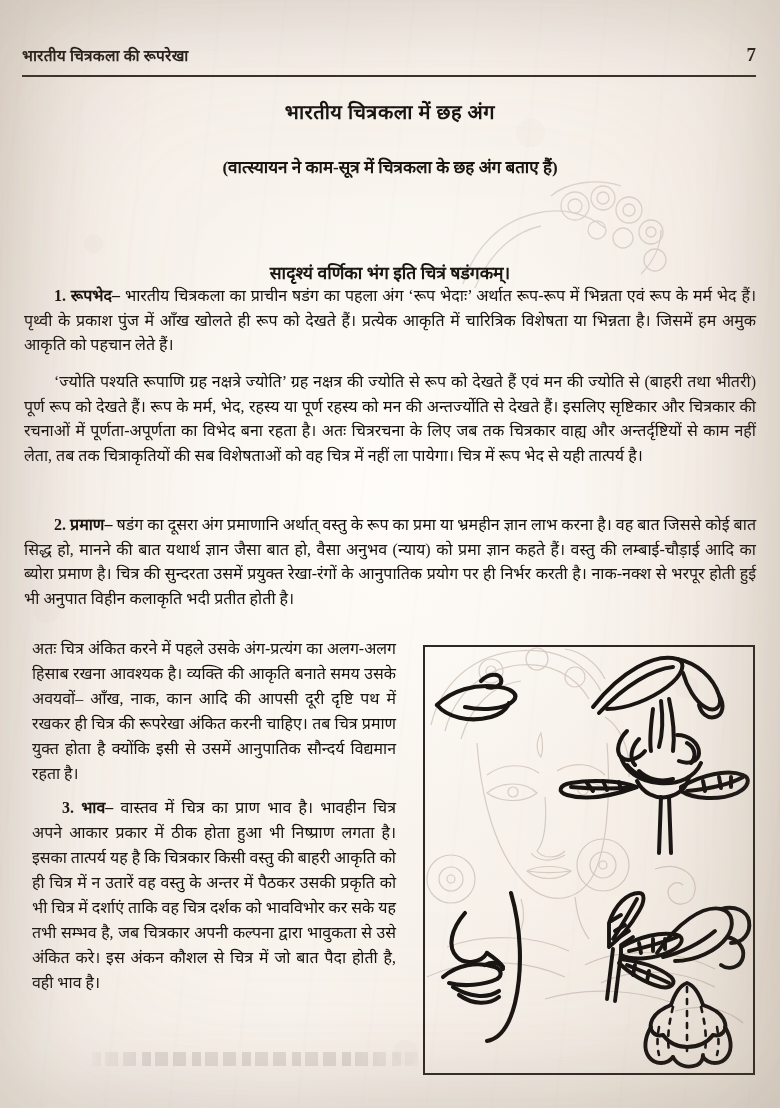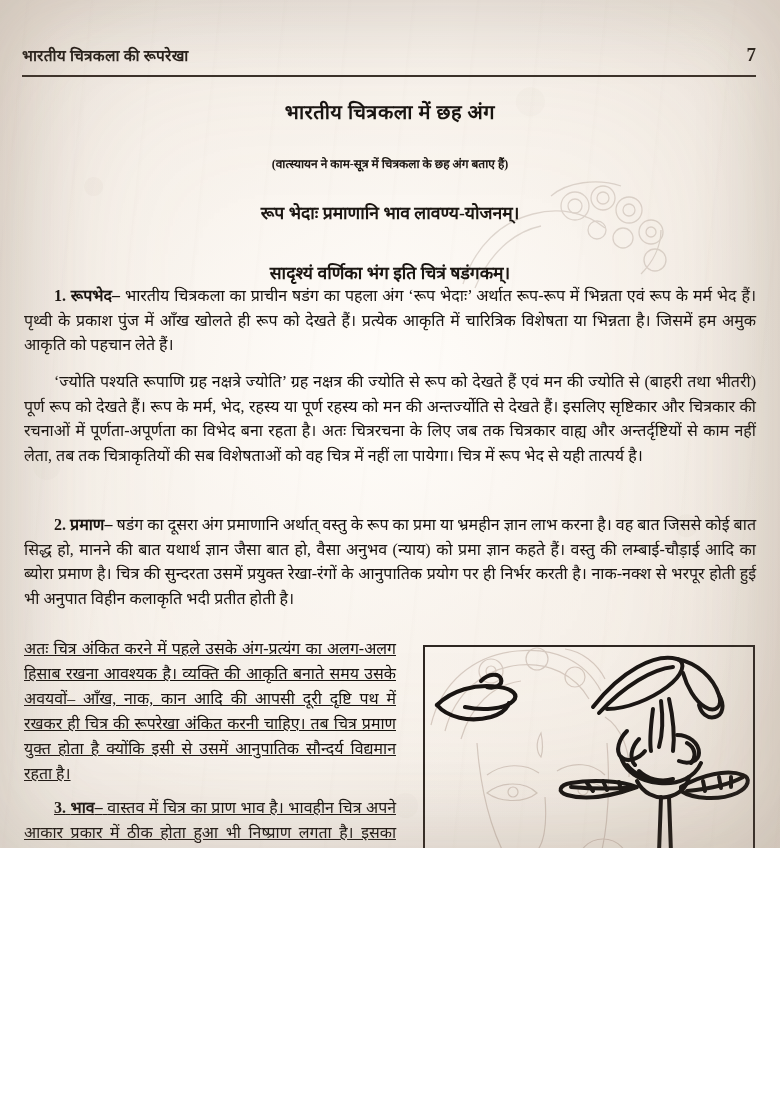--- a/index.html
+++ b/index.html
@@ -7,21 +7,21 @@
     margin: 0;
     padding: 0;
     background: #ffffff;
   }
   body {
     font-family: "Liberation Serif", "DejaVu Serif", serif;
   }
   .page {
     position: relative;
     width: 780px;
-    height: 848px;
+    height: 1108px;
     overflow: hidden;
     background: #f2ece6;
     background-image:
       radial-gradient(ellipse 70% 55% at 50% 45%, rgba(255,253,250,0.95) 0%, rgba(249,244,238,0.5) 55%, rgba(235,226,217,0.0) 100%),
       linear-gradient(100deg, #ece3da 0%, #f6f0e9 18%, #faf5ef 48%, #f4ede5 78%, #e9e0d6 100%);
     color: #1a1714;
   }
   
   .grain {
     position: absolute;
@@ -100,21 +100,21 @@
     font-weight: bold;
     letter-spacing: .5px;
     color: #171310;
   }
   .doc-subtitle {
     position: absolute;
     left: 0;
     right: 0;
     top: 155px;
     text-align: center;
-    font-size: 12px;
+    font-size: 17px;
     font-weight: bold;
     color: #1b1612;
   }
   .verse {
     position: absolute;
     left: 0;
     right: 0;
     text-align: center;
     font-size: 17.5px;
     font-weight: bold;
@@ -146,21 +146,21 @@
   .wrap-col {
     position: absolute;
     left: 24px;
     top: 637px;
     width: 372px;
     font-size: 15.9px;
     line-height: 1.57;
     text-align: justify;
     color: #17120f;
   }
-  .wrap-col p { margin: 0 0 9px 0; text-decoration: underline; }
+  .wrap-col p { margin: 0 0 9px 8px; }
 
   
   .figure-box {
     position: absolute;
     left: 423px;
     top: 645px;
     width: 332px;
     height: 430px;
     border: 2.4px solid #2e2722;
     box-sizing: border-box;
@@ -227,21 +227,20 @@
   </svg>
 
   <div class="runhead">
     <span class="runhead-title">भारतीय चित्रकला की रूपरेखा</span>
     <span class="runhead-page">7</span>
   </div>
   <div class="rule"></div>
 
   <div class="doc-title">भारतीय चित्रकला में छह अंग</div>
   <div class="doc-subtitle">(वात्स्यायन ने काम-सूत्र में चित्रकला के छह अंग बताए हैं)</div>
-  <div class="verse verse-1">रूप भेदाः प्रमाणानि भाव लावण्य-योजनम्।</div>
   <div class="verse verse-2">सादृश्यं वर्णिका भंग इति चित्रं षडंगकम्।</div>
 
   <div class="body-col" id="para-1">
     <p class="indent">
       <b>1.</b>
       <b>रूपभेद</b><b>–</b>
       <span>भारतीय चित्रकला का प्राचीन षडंग का पहला अंग ‘रूप भेदाः’ अर्थात रूप-रूप में भिन्नता एवं रूप के मर्म भेद हैं। पृथ्वी के प्रकाश पुंज में आँख खोलते ही रूप को देखते हैं। प्रत्येक आकृति में चारित्रिक विशेषता या भिन्नता है। जिसमें हम अमुक आकृति को पहचान लेते हैं।</span>
     </p>
   </div>
 

